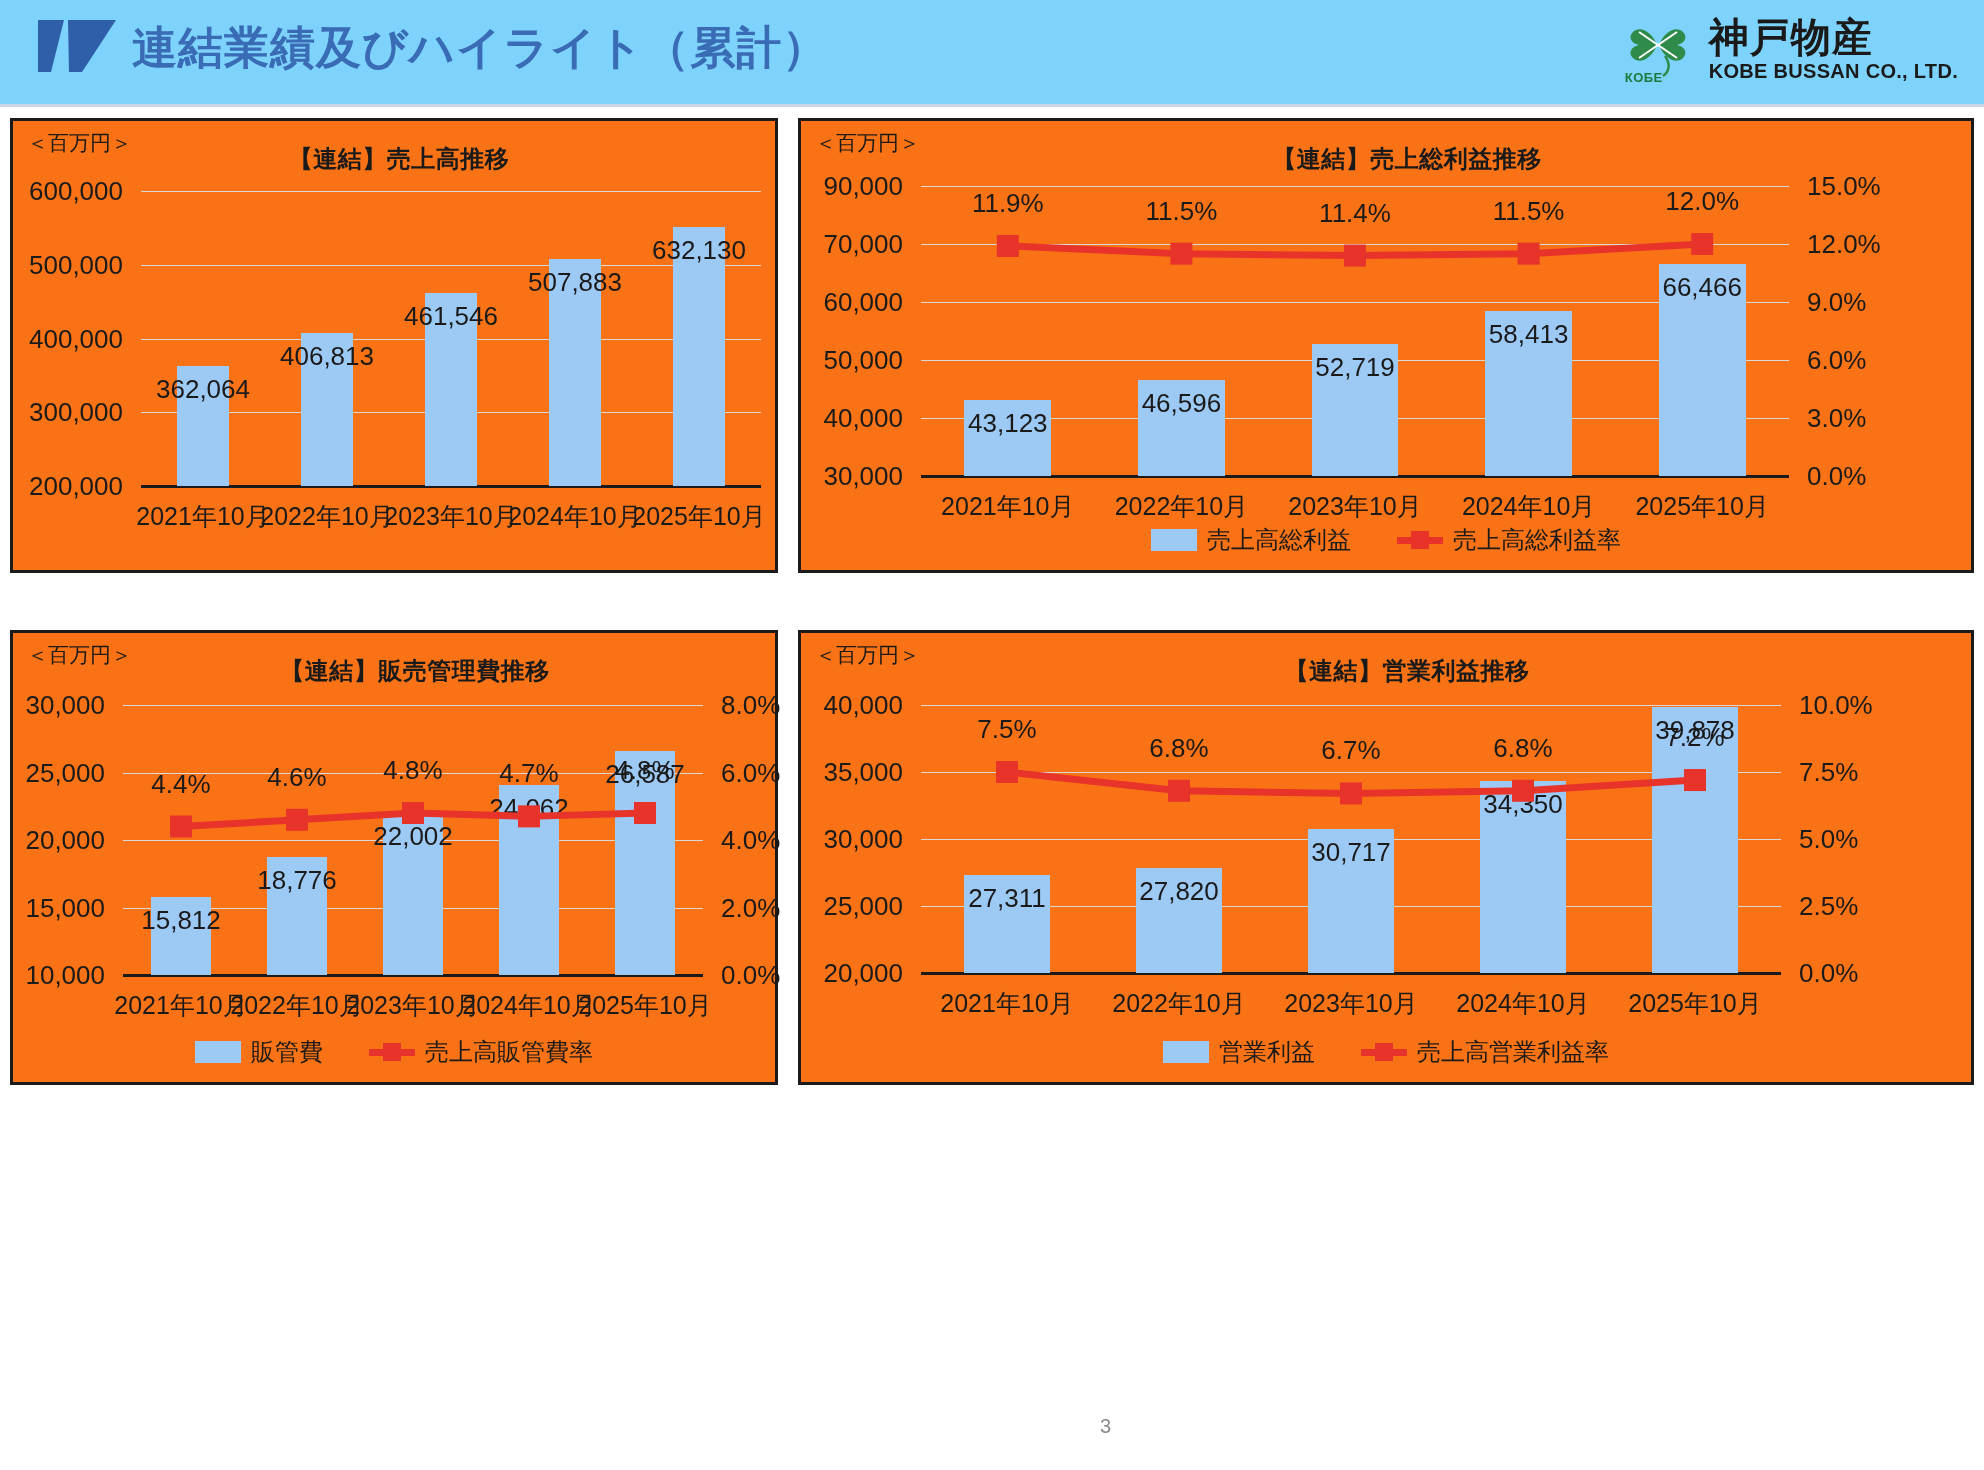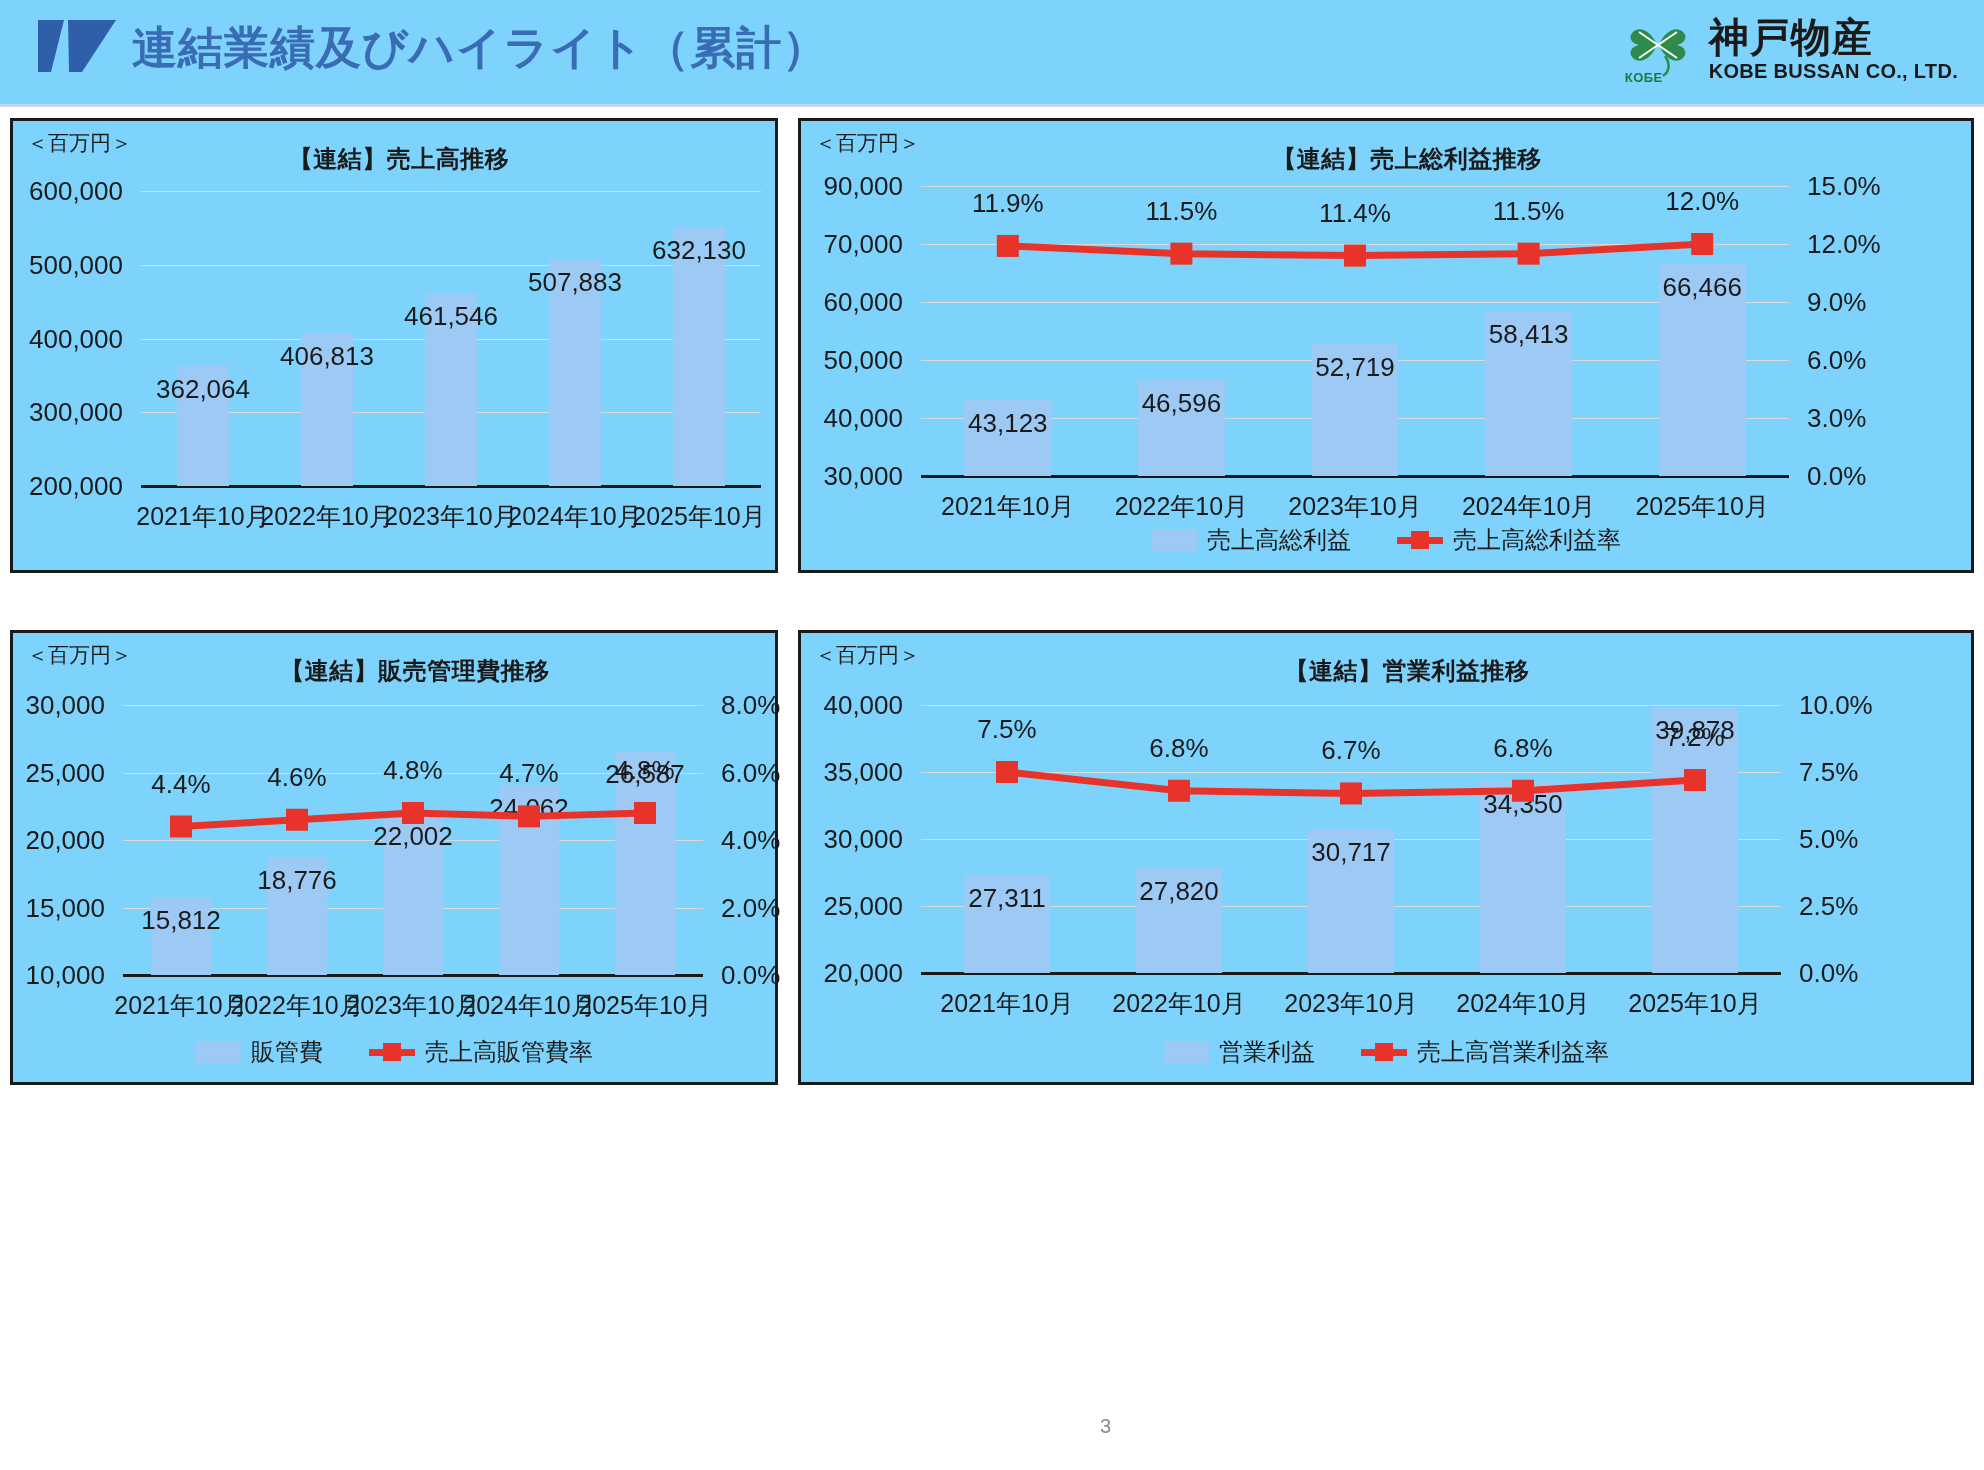--- a/index.html
+++ b/index.html
@@ -71,21 +71,21 @@
     letter-spacing: 0.3px;
     line-height: 24px;
     color: #1a1a1a;
   }
 
   
   .panel {
     position: absolute;
     box-sizing: border-box;
     border: 3px solid #1a1a1a;
-    background: #7dd3fc;
+    background: #f97316;
   }
   #panel-0 { left: 10px;   top: 118px;  width: 768px;  height: 455px; }
   #panel-1 { left: 798px;  top: 118px;  width: 1176px; height: 455px; }
   #panel-2 { left: 10px;   top: 630px;  width: 768px;  height: 455px; }
   #panel-3 { left: 798px;  top: 630px;  width: 1176px; height: 455px; }
 
   .unit-label {
     position: absolute;
     left: 14px; top: 8px;
     font-size: 21px;

